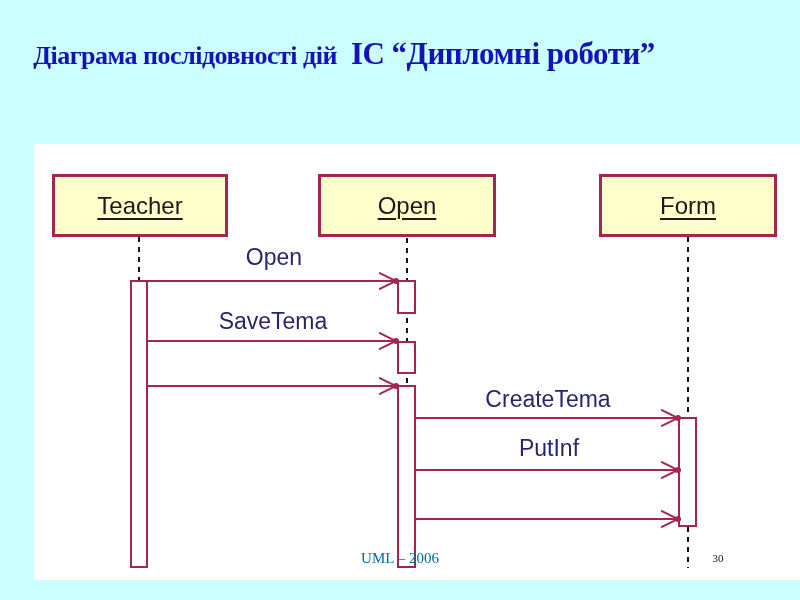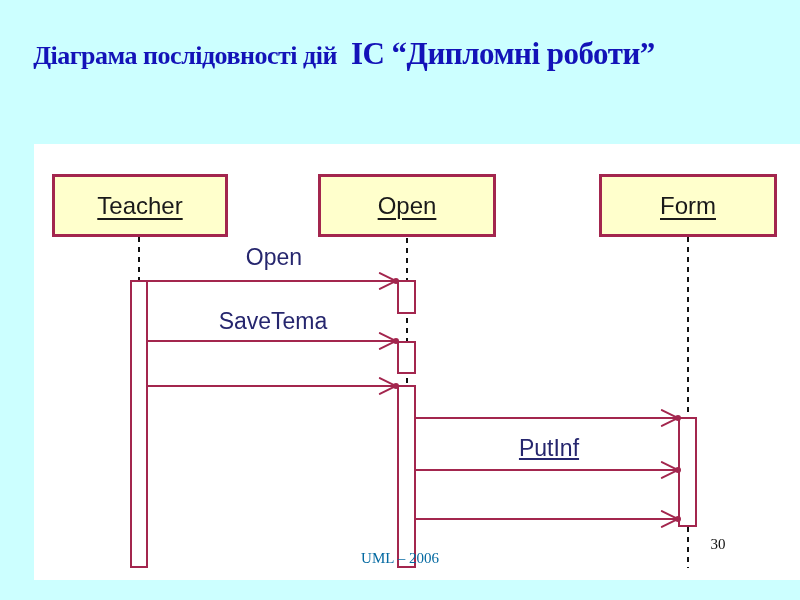--- a/index.html
+++ b/index.html
@@ -83,23 +83,23 @@
     position:absolute;width:6px;height:6px;border-radius:50%;
     background:var(--crimson);
   }
   
   .footer-text{
     position:absolute;left:300px;top:550px;width:200px;text-align:center;
     font-family:"Liberation Serif","DejaVu Serif",serif;
     font-size:15px;color:#0369a1;
   }
   .page-number{
-    position:absolute;left:698px;top:536px;width:40px;text-align:center;
+    position:absolute;left:698px;top:552px;width:40px;text-align:center;
     font-family:"Liberation Serif","DejaVu Serif",serif;
-    font-size:15px;color:#111;
+    font-size:11px;color:#111;
   }
 </style>
 </head>
 <body>
 
 <div class="title">
   <span class="t1">Діаграма послідовності дій</span>
   <span class="t1">&nbsp;</span>
   <span class="t2">ІС “Дипломні роботи”</span>
 </div>
@@ -133,25 +133,26 @@
 
   <div class="msg-label" style="left:129px;top:164px;">SaveTema</div>
   <div class="msg-line" style="left:114px;top:196px;width:248px;"></div>
   <div class="arrow" style="left:342px;top:186px;"></div>
   <div class="tipdot" style="left:359px;top:194px;"></div>
 
   <div class="msg-line" style="left:114px;top:241px;width:248px;"></div>
   <div class="arrow" style="left:342px;top:231px;"></div>
   <div class="tipdot" style="left:359px;top:239px;"></div>
 
+  <div class="msg-label" style="left:404px;top:242px;">CreateTema</div>
   <div class="msg-line" style="left:381px;top:273px;width:263px;"></div>
   <div class="arrow" style="left:624px;top:263px;"></div>
   <div class="tipdot" style="left:641px;top:271px;"></div>
 
-  <div class="msg-label" style="left:405px;top:291px;text-decoration:underline;">PutInf</div>
+  <div class="msg-label" style="left:405px;top:291px;">PutInf</div>
   <div class="msg-line" style="left:381px;top:325px;width:263px;"></div>
   <div class="arrow" style="left:624px;top:315px;"></div>
   <div class="tipdot" style="left:641px;top:323px;"></div>
 
   <div class="msg-line" style="left:381px;top:374px;width:263px;"></div>
   <div class="arrow" style="left:624px;top:364px;"></div>
   <div class="tipdot" style="left:641px;top:372px;"></div>
 
 </div>
 

